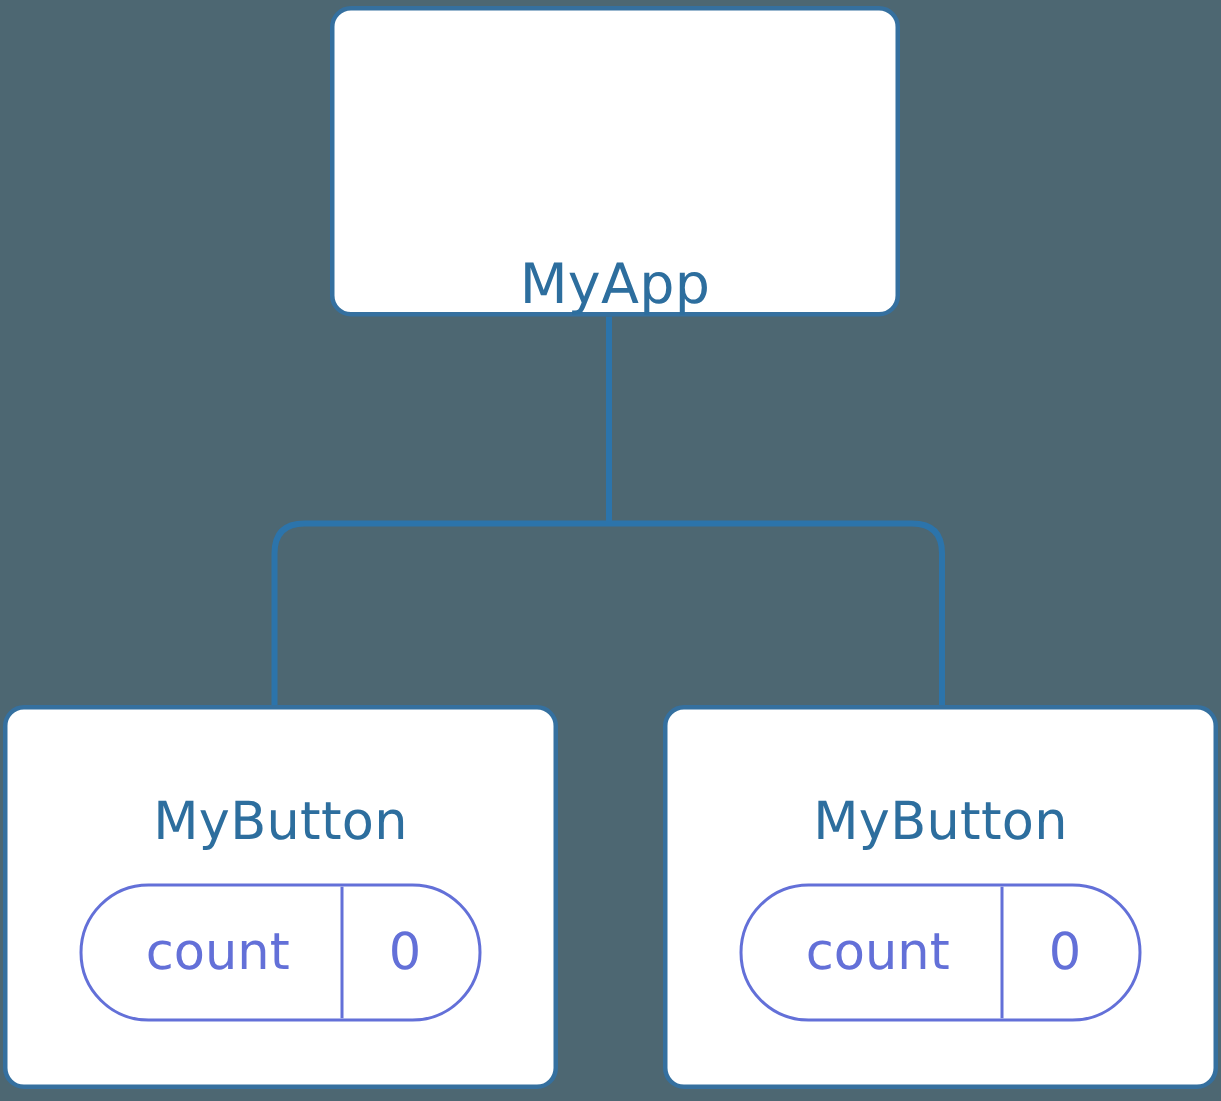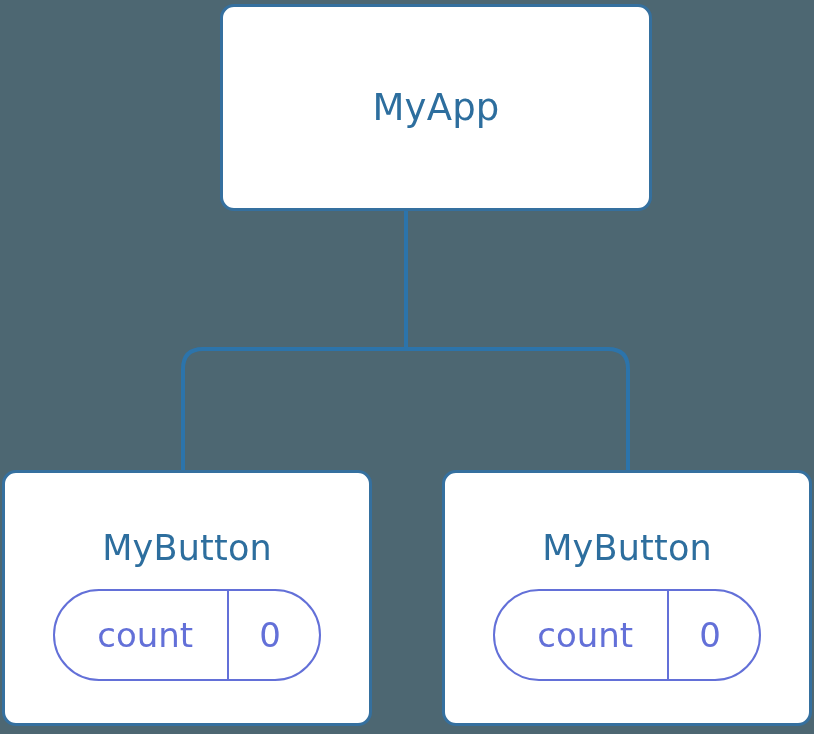--- a/index.html
+++ b/index.html
@@ -35,23 +35,23 @@
     background: #ffffff;
     border: 3px solid #35709f;
     border-radius: 14px;
     display: flex;
     flex-direction: column;
     align-items: center;
   }
   .node-root {
     left: 220px;
     top: 4px;
-    width: 432px;
+    width: 380px;
     height: 207px;
-    justify-content: center;
+    justify-content: flex-end;
   }
   .node-child-left {
     left: 2px;
     top: 470px;
     width: 370px;
     height: 256px;
   }
   .node-child-right {
     left: 442px;
     top: 470px;

